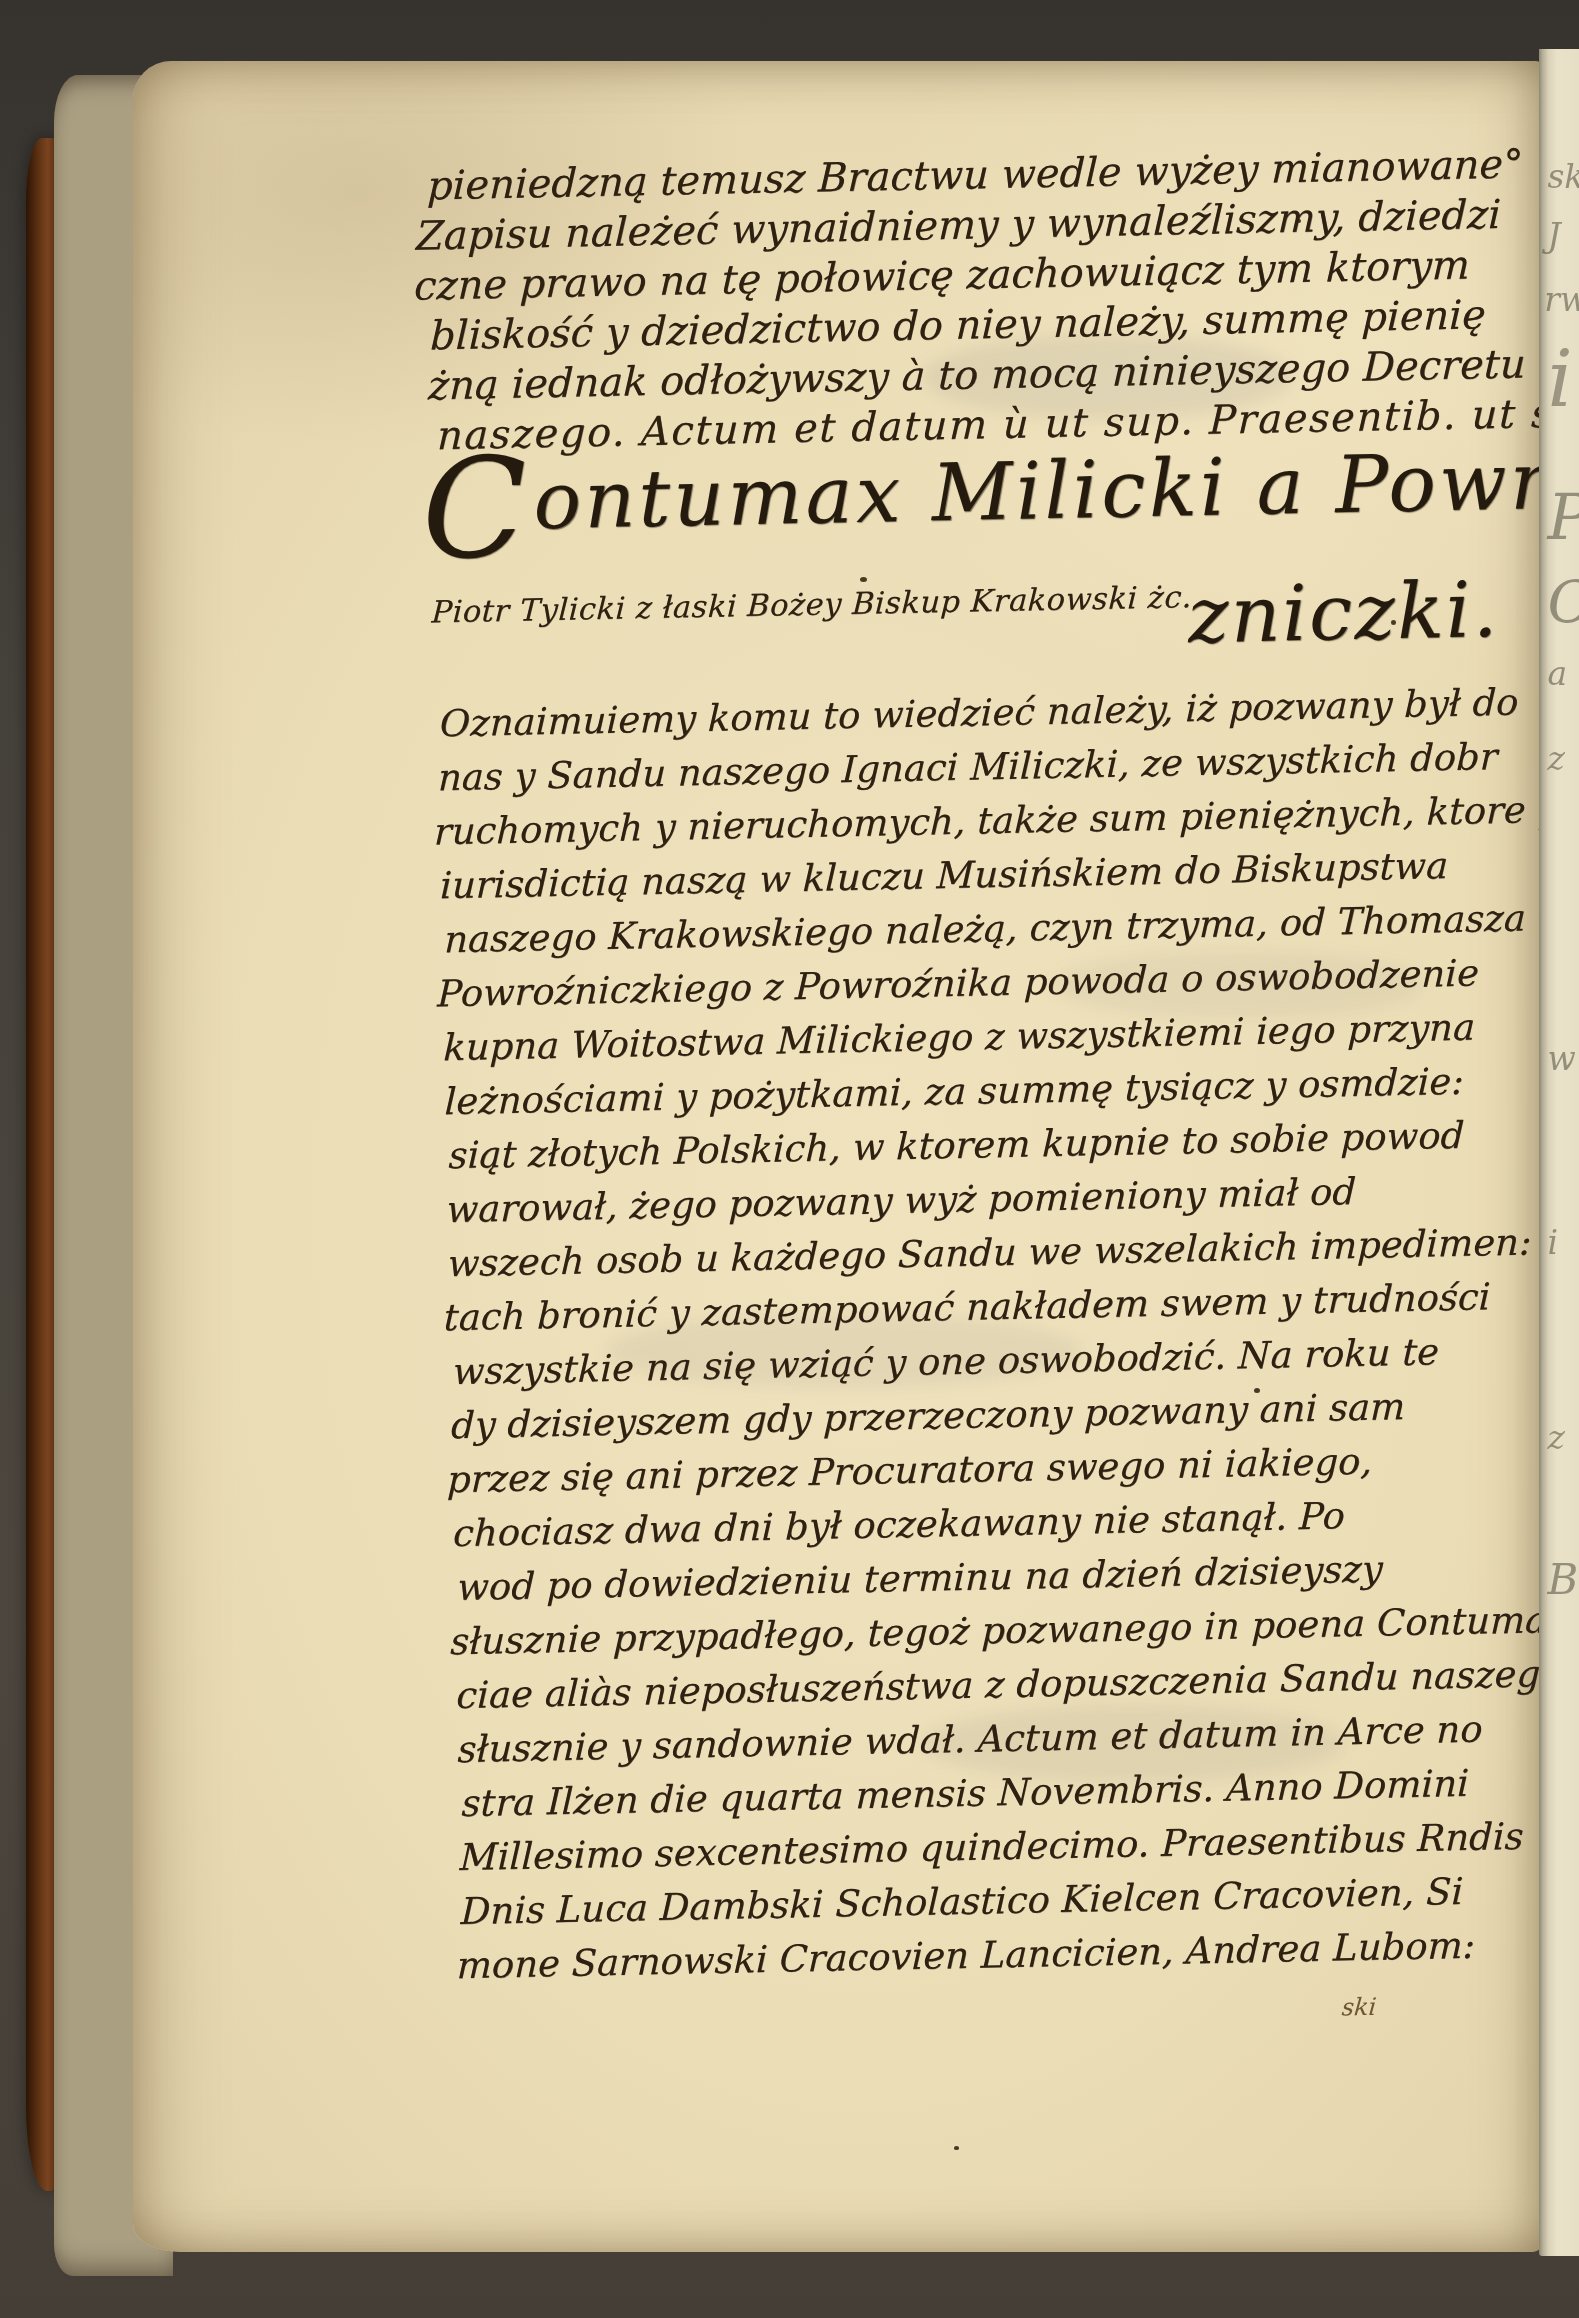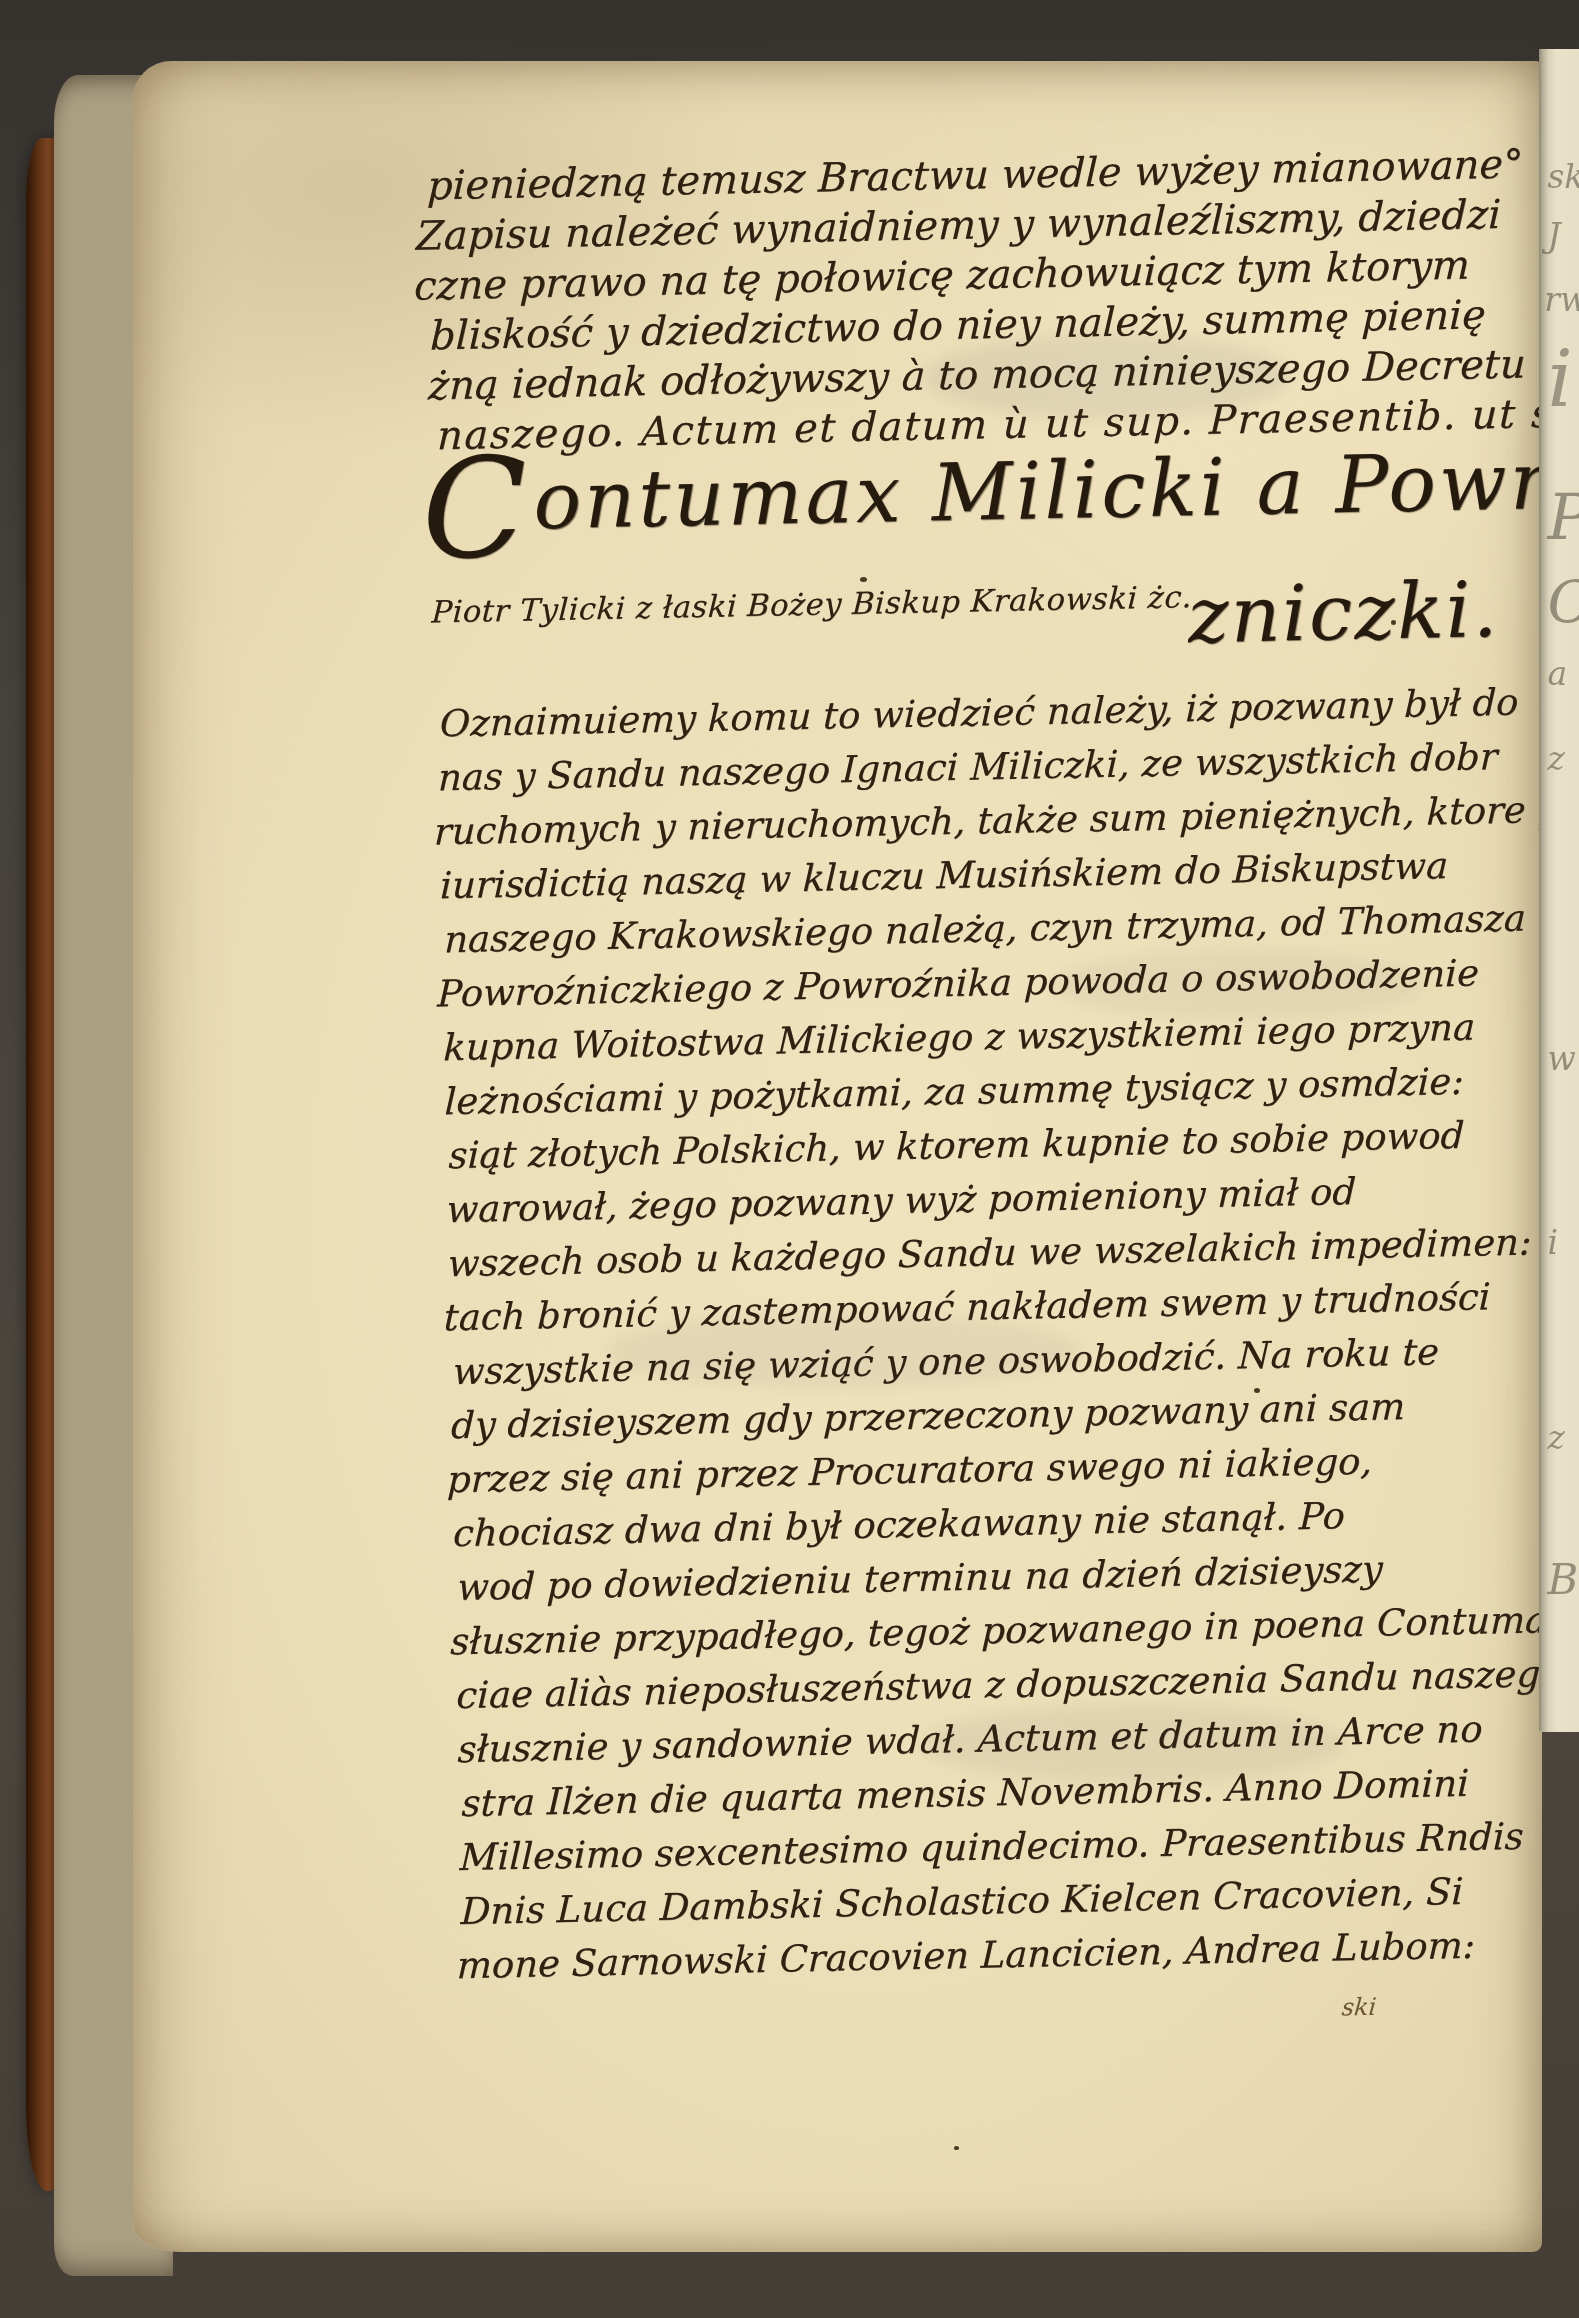--- a/index.html
+++ b/index.html
@@ -71,21 +71,21 @@
              color:#6e5634;transform:skewX(-6deg);}
   
   .smudge{position:absolute;border-radius:50%;filter:blur(7.4px);}
   .smudge.s1{left:790px;top:274px;width:369px;height:84px;background:rgba(95,95,105,0.10);}
   .smudge.s2{left:474px;top:1253px;width:474px;height:74px;background:rgba(95,95,105,0.08);}
   .smudge.s3{left:790px;top:1643px;width:421px;height:79px;background:rgba(95,95,105,0.09);}
   .smudge.s4{left:921px;top:890px;width:369px;height:68px;background:rgba(95,95,105,0.07);}
   .speck{position:absolute;background:#4a3category;background:#4a3a22;border-radius:50%;}
   
   .sliver{
-    position:absolute;left:1539px;top:49px;width:40px;height:1683px;overflow:hidden;
+    position:absolute;left:1539px;top:49px;width:40px;height:2207px;overflow:hidden;
     background:linear-gradient(90deg,#8d8872 0px,#b5af98 3.7px,#d9d2b8 9.5px,#e9e2c9 18px,#e6dfc6 100%);
     border-radius:0 0 0 3.2px;
   }
   .fragment{position:absolute;left:8.4px;font-style:italic;font-size:33px;color:rgba(92,88,72,0.60);
             filter:blur(0.5px);white-space:nowrap;}
   .fragment:nth-of-type(1){top:108px;}
   .fragment:nth-of-type(2){top:167px;}
   .fragment:nth-of-type(3){top:231px;left:5.3px;}
   .fragment:nth-of-type(4){top:284px;font-size:79px;color:rgba(92,88,72,0.55);}
   .fragment:nth-of-type(5){top:432px;font-size:63px;}

